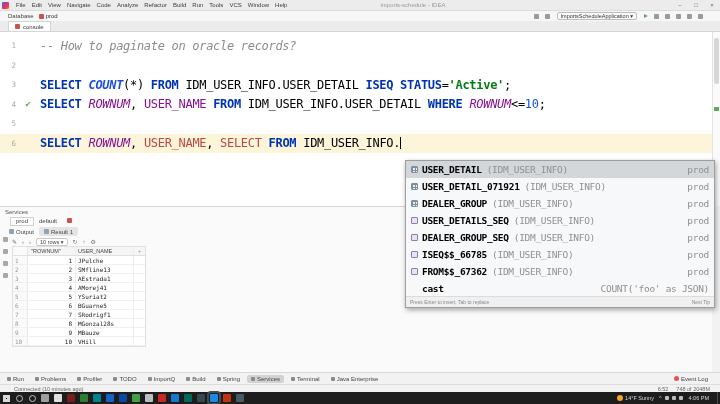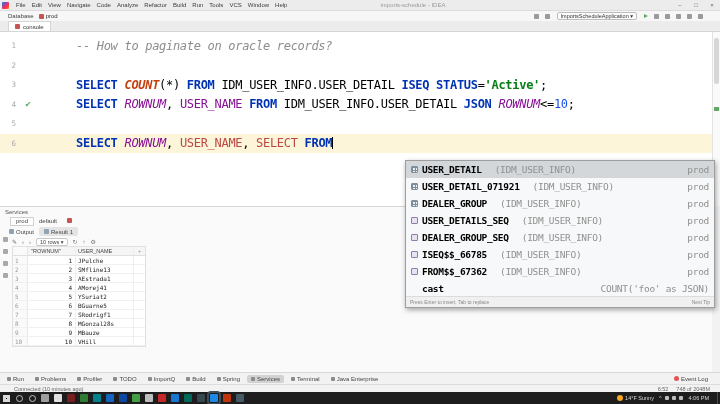--- a/index.html
+++ b/index.html
@@ -28,24 +28,24 @@
   .etab { display:flex; align-items:center; background:#ffffff; border:1px solid #d5d5d5; border-bottom:none; height:10px; padding:0 6px; font-size:6px; color:#333; margin-left:8px; }
   .etab .dbicon { margin:0 3px 0 0; }
 
   
   .editor { position:absolute; left:0; top:32px; width:712px; height:174px; background:#ffffff; overflow:hidden; }
   .lines { position:absolute; left:0; top:4px; width:100%; }
   .line { display:flex; align-items:center; height:19.5px; }
   .line.current { background:#fcf5da; }
   .ln { width:16px; text-align:right; font:7.5px "DejaVu Sans Mono",monospace; color:#a9a9a9; flex:none; }
   .gut { width:24px; text-align:center; font-size:8px; color:#59a869; flex:none; }
-  .code { display:flex; align-items:center;margin-left:36px; }
+  .code { display:flex; align-items:center; }
   .tok { white-space:pre; font:12px "DejaVu Sans Mono",monospace; color:#000; letter-spacing:-0.3px; }
   .kw  { color:#0033b3; font-weight:bold; }
-  .fn  { color:#c2410c; font-style:italic; font-weight:bold; }
+  .fn  { color:#1d4ed8; font-style:italic; font-weight:bold; }
   .col { color:#871094; }
   .colit { color:#871094; font-style:italic; }
   .err { color:#bc4841; }
   .str { color:#067d17; font-weight:bold; }
   .num { color:#1750eb; }
   .cmt { color:#8c8c8c; font-style:italic; }
   .caret { display:none; width:1px; height:12px; background:#000; }
   .caret-on .caret { display:inline-block; }
   .vscroll { position:absolute; right:0; top:32px; width:8px; height:174px; background:#fafafa; border-left:1px solid #e3e3e3; }
   .vthumb { position:absolute; right:1px; top:6px; width:5px; height:46px; background:#d7d7d7; border-radius:2px; }
@@ -54,21 +54,21 @@
   
   .popup { position:absolute; left:405px; top:160px; width:310px; height:148px; background:#f7f8f9; border:1px solid #9e9e9e; box-shadow:1px 2px 5px rgba(0,0,0,.35); z-index:10; }
   .p-list { position:absolute; left:0; top:0; right:0; }
   .p-row { display:flex; align-items:center; height:17px; padding:0 5px; }
   .p-row.sel { background:#d3d7da; }
   .pi { width:7px; height:7px; flex:none; margin-right:4px; border-radius:1px; }
   .pi.table { background:linear-gradient(#fdfdfd,#fdfdfd) padding-box, #7c8f9f; border:1px solid #7c8f9f; background-image:linear-gradient(#7c8f9f 1px,transparent 1px),linear-gradient(90deg,#7c8f9f 1px,transparent 1px); background-size:3px 3px; background-color:#e8eef3; }
   .pi.seq { background:#e9e2f3; border:1px solid #8f7cae; }
   .pi.cast { background:transparent; border:1px solid transparent; }
   .p-name { font:bold 9.5px "DejaVu Sans Mono",monospace; color:#000; letter-spacing:-0.3px; }
-  .p-ctx { font:9.5px "DejaVu Sans Mono",monospace; color:#909090; margin-left:13px; letter-spacing:-0.3px; }
+  .p-ctx { font:9.5px "DejaVu Sans Mono",monospace; color:#909090; margin-left:5px; letter-spacing:-0.3px; }
   .p-right { font:9.5px "DejaVu Sans Mono",monospace; color:#909090; margin-left:auto; letter-spacing:-0.3px; }
   .p-footer { position:absolute; left:0; bottom:0; right:0; height:11px; background:#f0f0f0; border-top:1px solid #dcdcdc; display:flex; align-items:center; font-size:5px; color:#888; padding:0 4px; }
   .p-tip { margin-left:auto; }
 
   
   .services { position:absolute; left:0; top:206px; width:712px; height:166px; background:#fafafa; border-top:1px solid #d6d6d6; font-size:6px; }
   .svc-title { position:absolute; left:5px; top:2px; color:#555; }
   .sess-tabs { position:absolute; left:10px; top:9px; display:flex; align-items:center; height:10px; }
   .sess-tab { padding:0 5px; height:9px; display:flex; align-items:center; color:#444; }
   .sess-tab.active { background:#ffffff; border:1px solid #d0d0d0; }
@@ -224,21 +224,21 @@
           <span class="code">
             <span style="display:flex">
 
             <span class="tok kw">SELECT </span>
               <span class="tok colit">ROWNUM</span>
               <span class="tok pln">, </span>
               <span class="tok col">USER_NAME</span>
               <span class="tok pln"> </span>
               <span class="tok kw">FROM</span>
               <span class="tok pln"> IDM_USER_INFO.USER_DETAIL </span>
-              <span class="tok kw">JSON</span>
+              <span class="tok kw">WHERE</span>
               <span class="tok pln"> </span>
               <span class="tok colit">ROWNUM</span>
               <span class="tok pln">&lt;=</span>
               <span class="tok num">10</span>
               <span class="tok pln">;</span>
             </span>
 
           </span>
         </div>
         <div class="line">
@@ -258,20 +258,21 @@
             <span style="display:flex">
 
             <span class="tok kw">SELECT </span>
               <span class="tok colit">ROWNUM</span>
               <span class="tok pln">, </span>
               <span class="tok err">USER_NAME</span>
               <span class="tok pln">, </span>
               <span class="tok err">SELECT</span>
               <span class="tok pln"> </span>
               <span class="tok kw">FROM</span>
+              <span class="tok pln"> IDM_USER_INFO.</span>
             </span>
             <span class="caret"></span>
           </span>
         </div>
       </div>
   </div>
   <div class="vscroll">
     <div class="vthumb"></div>
     <div class="vmark"></div>
   </div>

